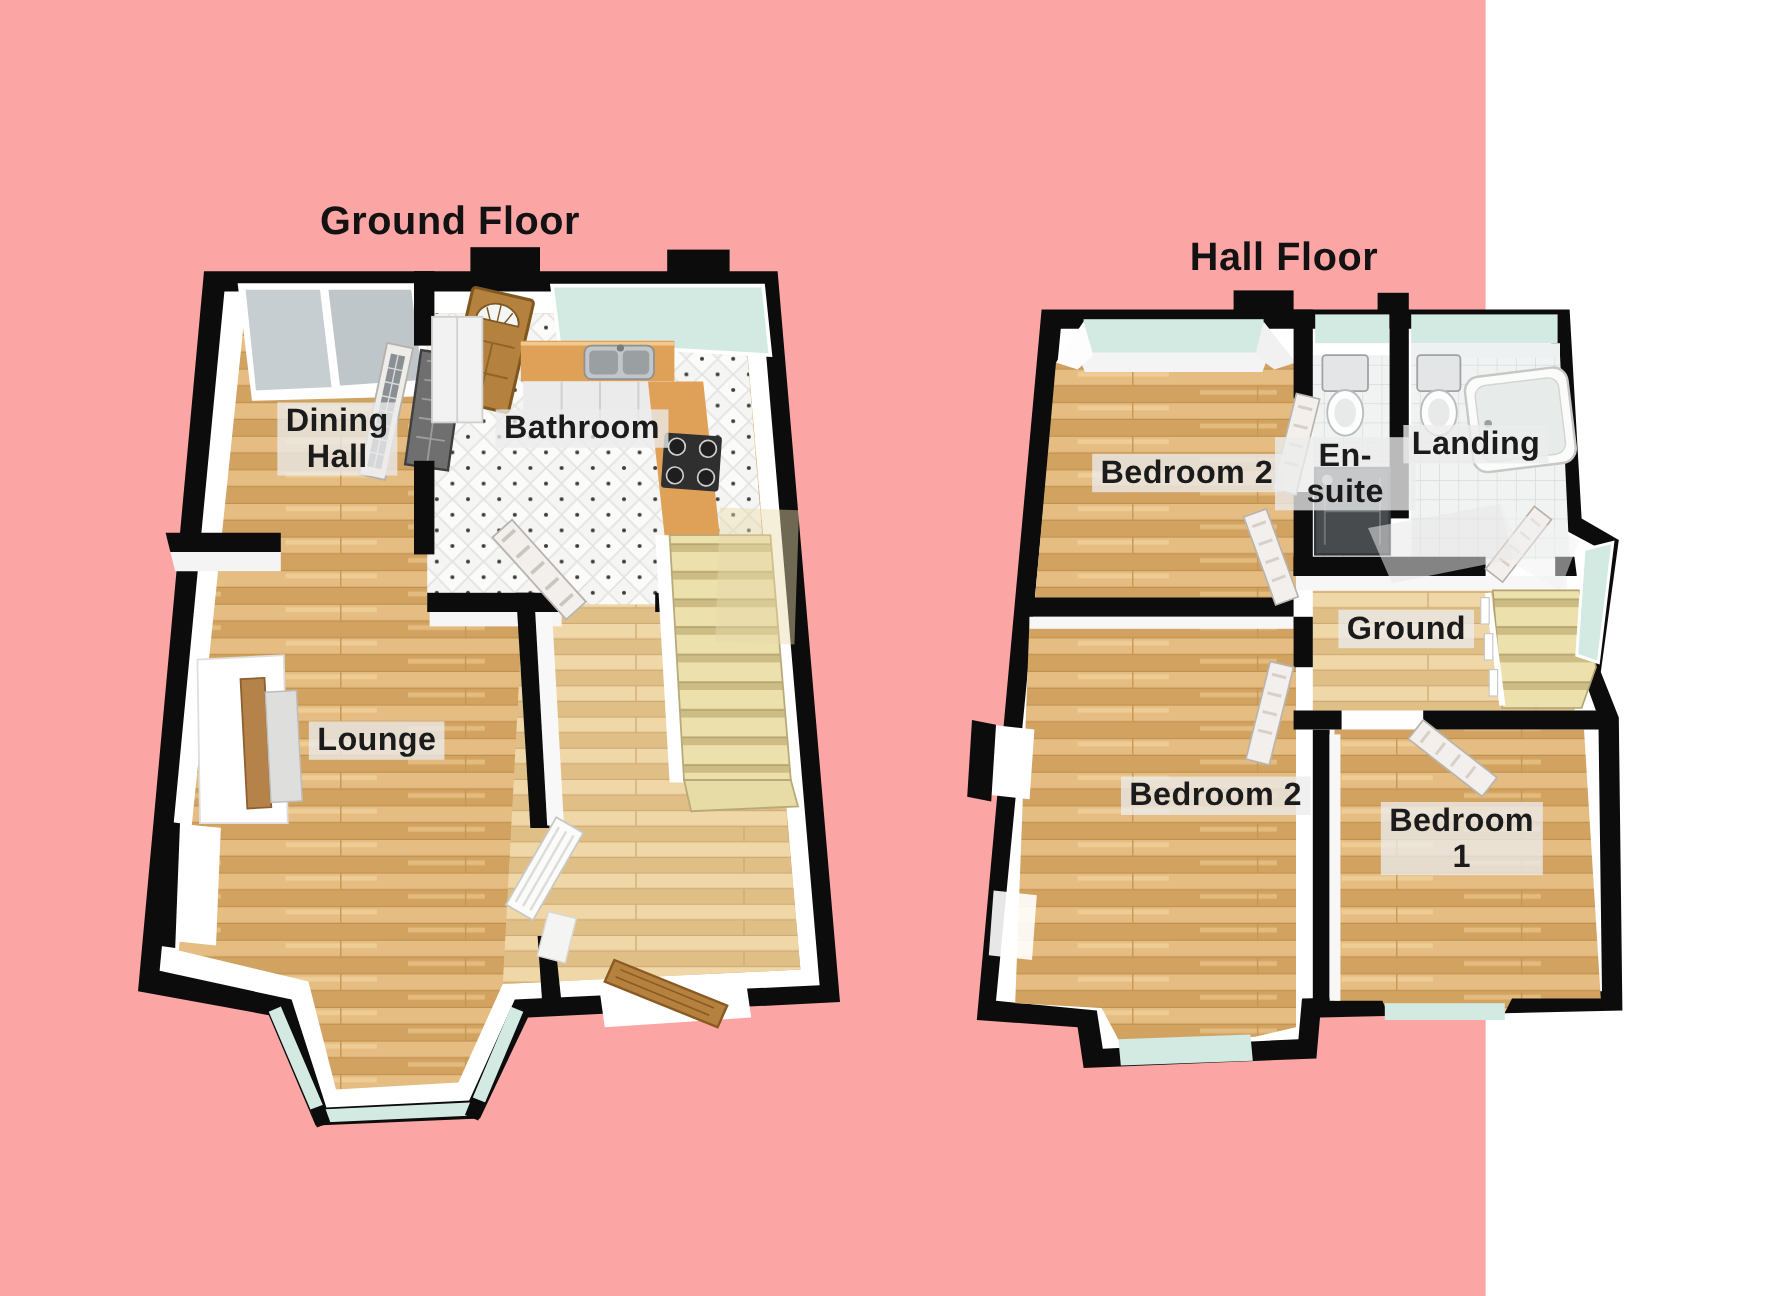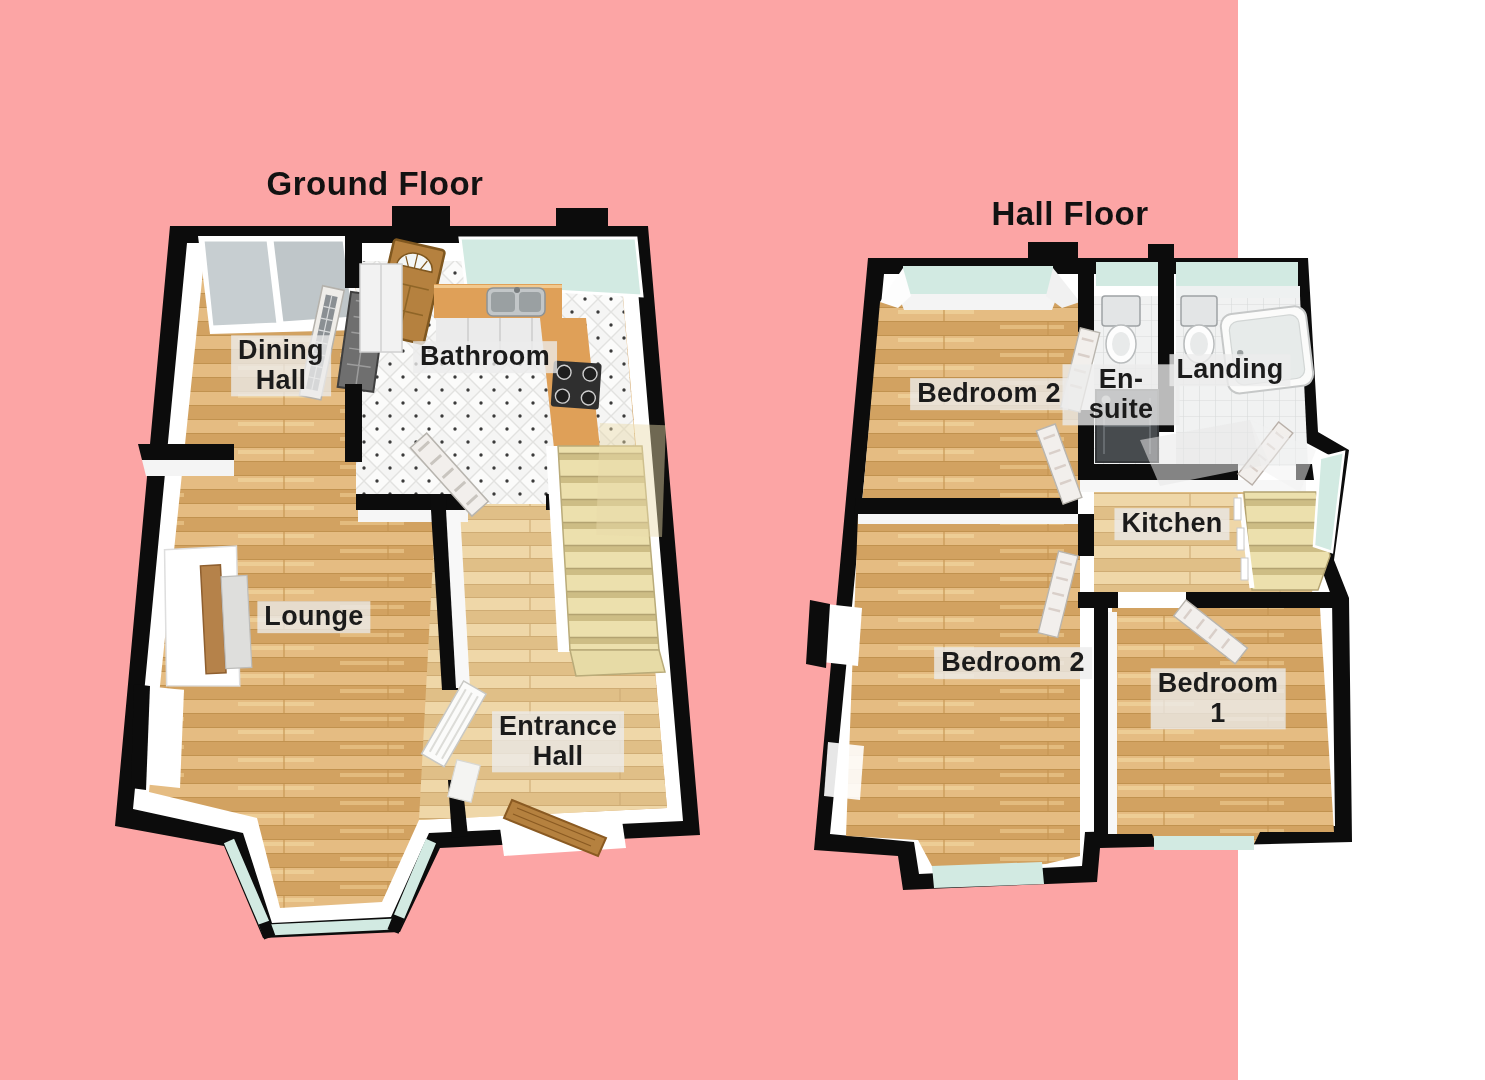--- a/index.html
+++ b/index.html
@@ -281,22 +281,20 @@
   </g>
 </svg>
 
   <div class="floor-title" style="left:375px;top:184px">Ground Floor</div>
   <div class="floor-title" style="left:1070px;top:214px">Hall Floor</div>
 
   <div class="room-label" style="left:281px;top:366px">Dining
 Hall</div>
   <div class="room-label" style="left:485px;top:357px">Bathroom</div>
   <div class="room-label" style="left:314px;top:617px">Lounge</div>
-  <div class="room-label" style="left:558px;top:742px">Entrance
-Hall</div>
 
   <div class="room-label" style="left:989px;top:394px">Bedroom 2</div>
   <div class="room-label" style="left:1121px;top:395px">En-suite</div>
   <div class="room-label" style="left:1230px;top:370px">Landing</div>
-  <div class="room-label" style="left:1172px;top:524px">Kitchen</div>
+  <div class="room-label" style="left:1172px;top:524px">Ground</div>
   <div class="room-label" style="left:1013px;top:663px">Bedroom 2</div>
   <div class="room-label" style="left:1218px;top:699px">Bedroom 1</div>
 </div>
 
 </body></html>

